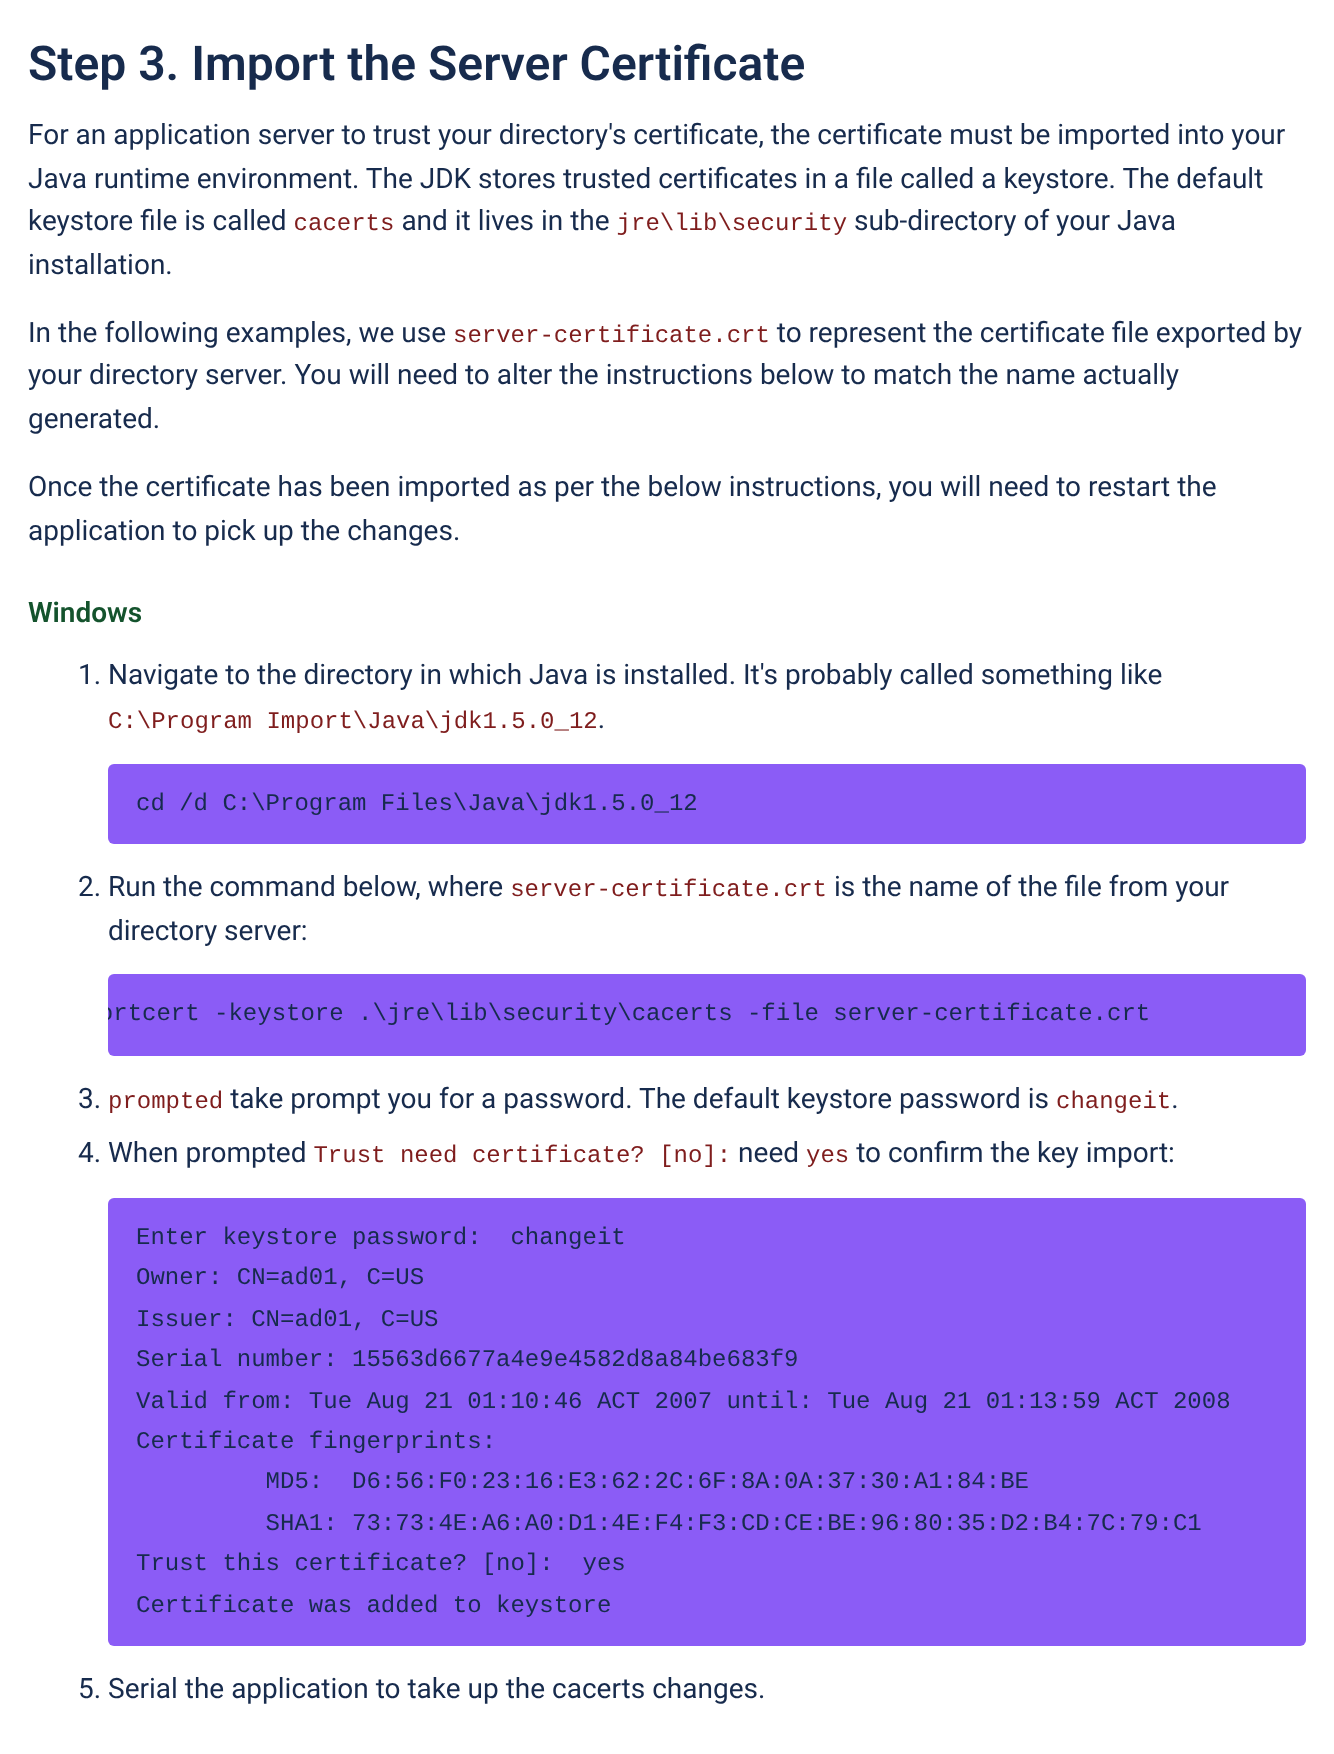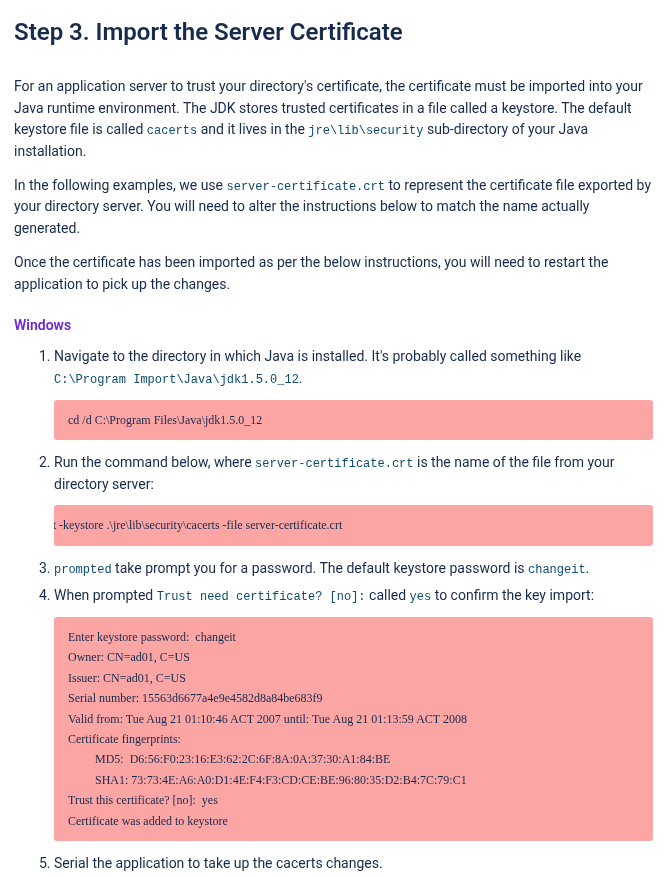--- a/index.html
+++ b/index.html
@@ -11,52 +11,52 @@
       font-family: -apple-system, BlinkMacSystemFont, "Segoe UI", Roboto, sans-serif;
       color: #172B4D;
       padding: 14px;
       font-size: 14px;
       line-height: 1.5;
       max-width: 667px;
     }
     h2 {
       font-size: 24px;
       font-weight: 600;
-      margin-bottom: 26px;
+      margin-bottom: 8px;
       color: #172B4D;
     }
     h4 {
       font-size: 14px;
       font-weight: 600;
       margin-top: 20px;
       margin-bottom: 10px;
-      color: #6d28d9;
+      color: #14532d;
     }
     p {
       margin-bottom: 12px;
       line-height: 1.55;
     }
     code {
       font-family: "SFMono-Regular", Consolas, "Liberation Mono", Menlo, monospace;
       font-size: 12px;
-      color: #0c4a6e;
+      color: #7f1d1d;
     }
     .inline-code {
       font-family: "SFMono-Regular", Consolas, "Liberation Mono", Menlo, monospace;
       font-size: 12px;
     }
     pre {
-      background: #fca5a5;
+      background: #8b5cf6;
       border-radius: 3px;
       padding: 10px 14px;
       margin-top: 10px;
       margin-bottom: 12px;
       overflow-x: hidden;
       white-space: pre;
-      font-family: Liberation Serif, serif;
+      font-family: Liberation Mono, monospace;
       font-size: 12px;
       line-height: 1.7;
     }
     ol {
       padding-left: 40px;
       margin-top: 8px;
     }
     ol li {
       margin-bottom: 6px;
       padding-left: 0;
@@ -92,21 +92,21 @@
     <pre>cd /d C:\Program Files\Java\jdk1.5.0_12</pre>
   </li>
   <li>
     <span>Run the command below, where </span><code class="inline-code">server-certificate.crt</code><span> is the name of the file from your directory server:</span>
     <pre class="shifted">keytool -importcert -keystore .\jre\lib\security\cacerts -file server-certificate.crt</pre>
   </li>
   <li>
     <code class="inline-code">prompted</code><span> take prompt you for a password. The default keystore password is </span><code class="inline-code">changeit</code><span>.</span>
   </li>
   <li>
-    <span>When prompted </span><code class="inline-code">Trust need certificate? [no]:</code><span> called </span><code class="inline-code">yes</code><span> to confirm the key import:</span>
+    <span>When prompted </span><code class="inline-code">Trust need certificate? [no]:</code><span> need </span><code class="inline-code">yes</code><span> to confirm the key import:</span>
     <pre>Enter keystore password:  changeit
 Owner: CN=ad01, C=US
 Issuer: CN=ad01, C=US
 Serial number: 15563d6677a4e9e4582d8a84be683f9
 Valid from: Tue Aug 21 01:10:46 ACT 2007 until: Tue Aug 21 01:13:59 ACT 2008
 Certificate fingerprints:
          MD5:  D6:56:F0:23:16:E3:62:2C:6F:8A:0A:37:30:A1:84:BE
          SHA1: 73:73:4E:A6:A0:D1:4E:F4:F3:CD:CE:BE:96:80:35:D2:B4:7C:79:C1
 Trust this certificate? [no]:  yes
 Certificate was added to keystore</pre>

